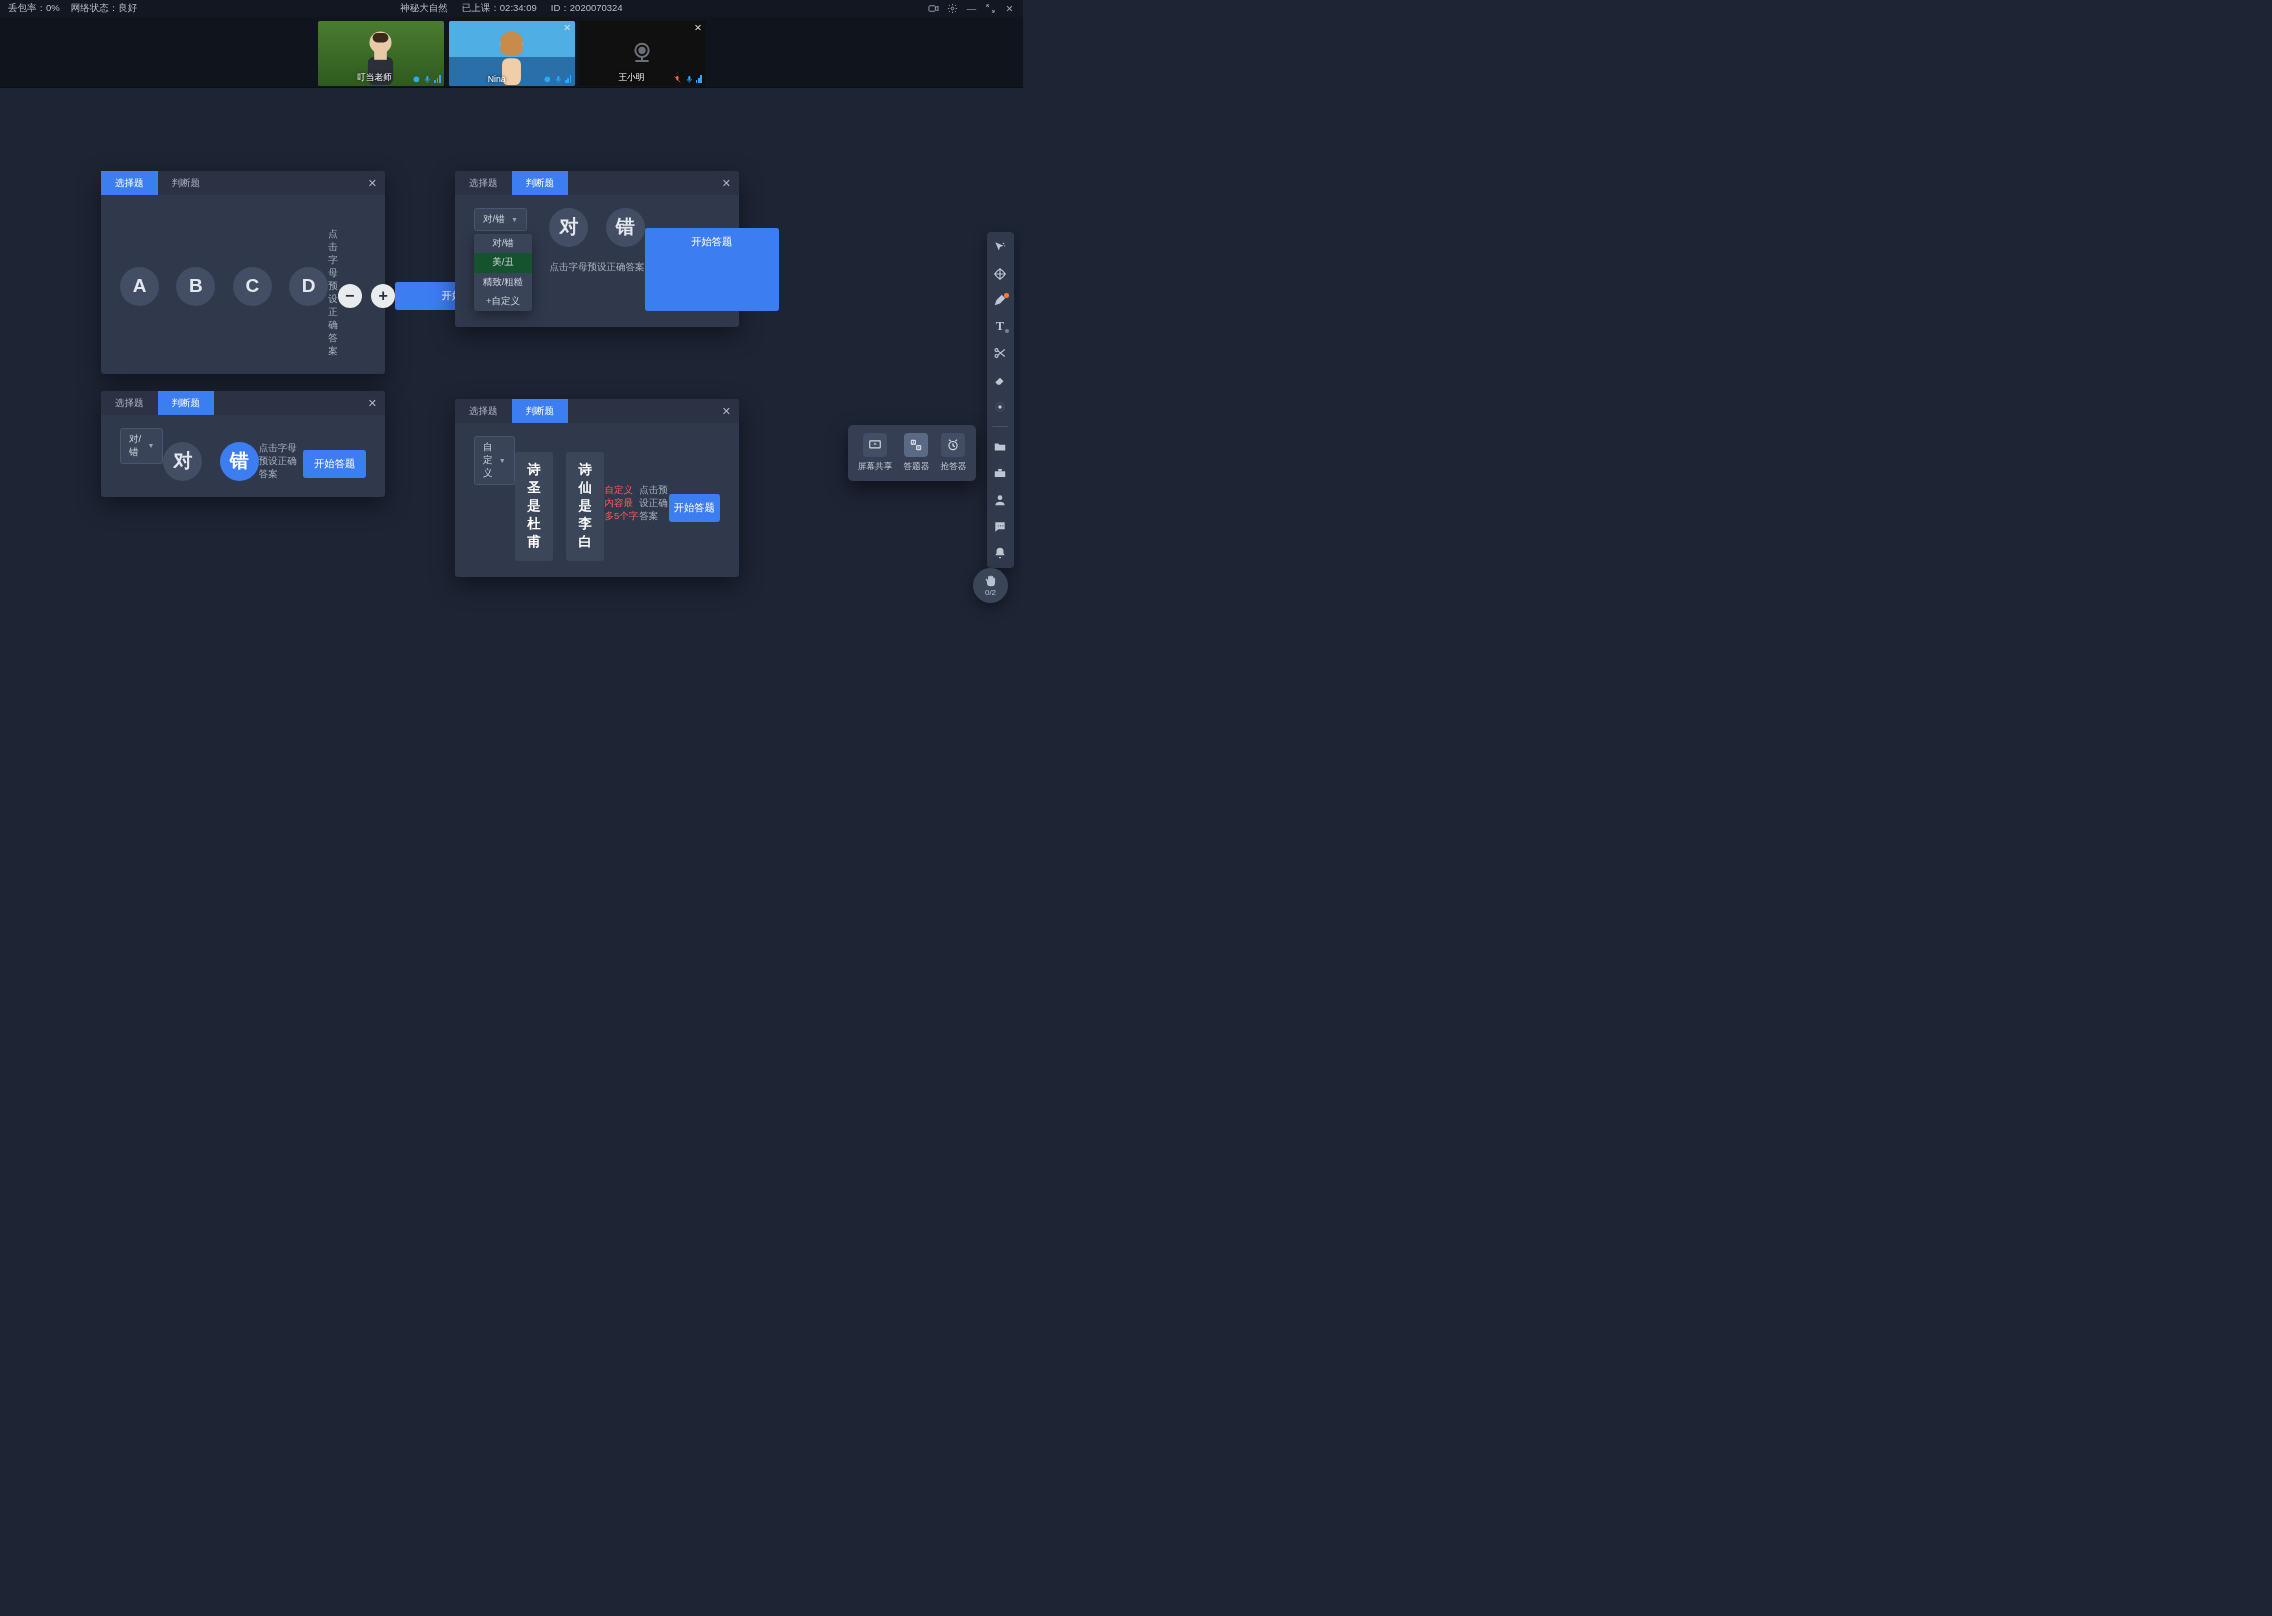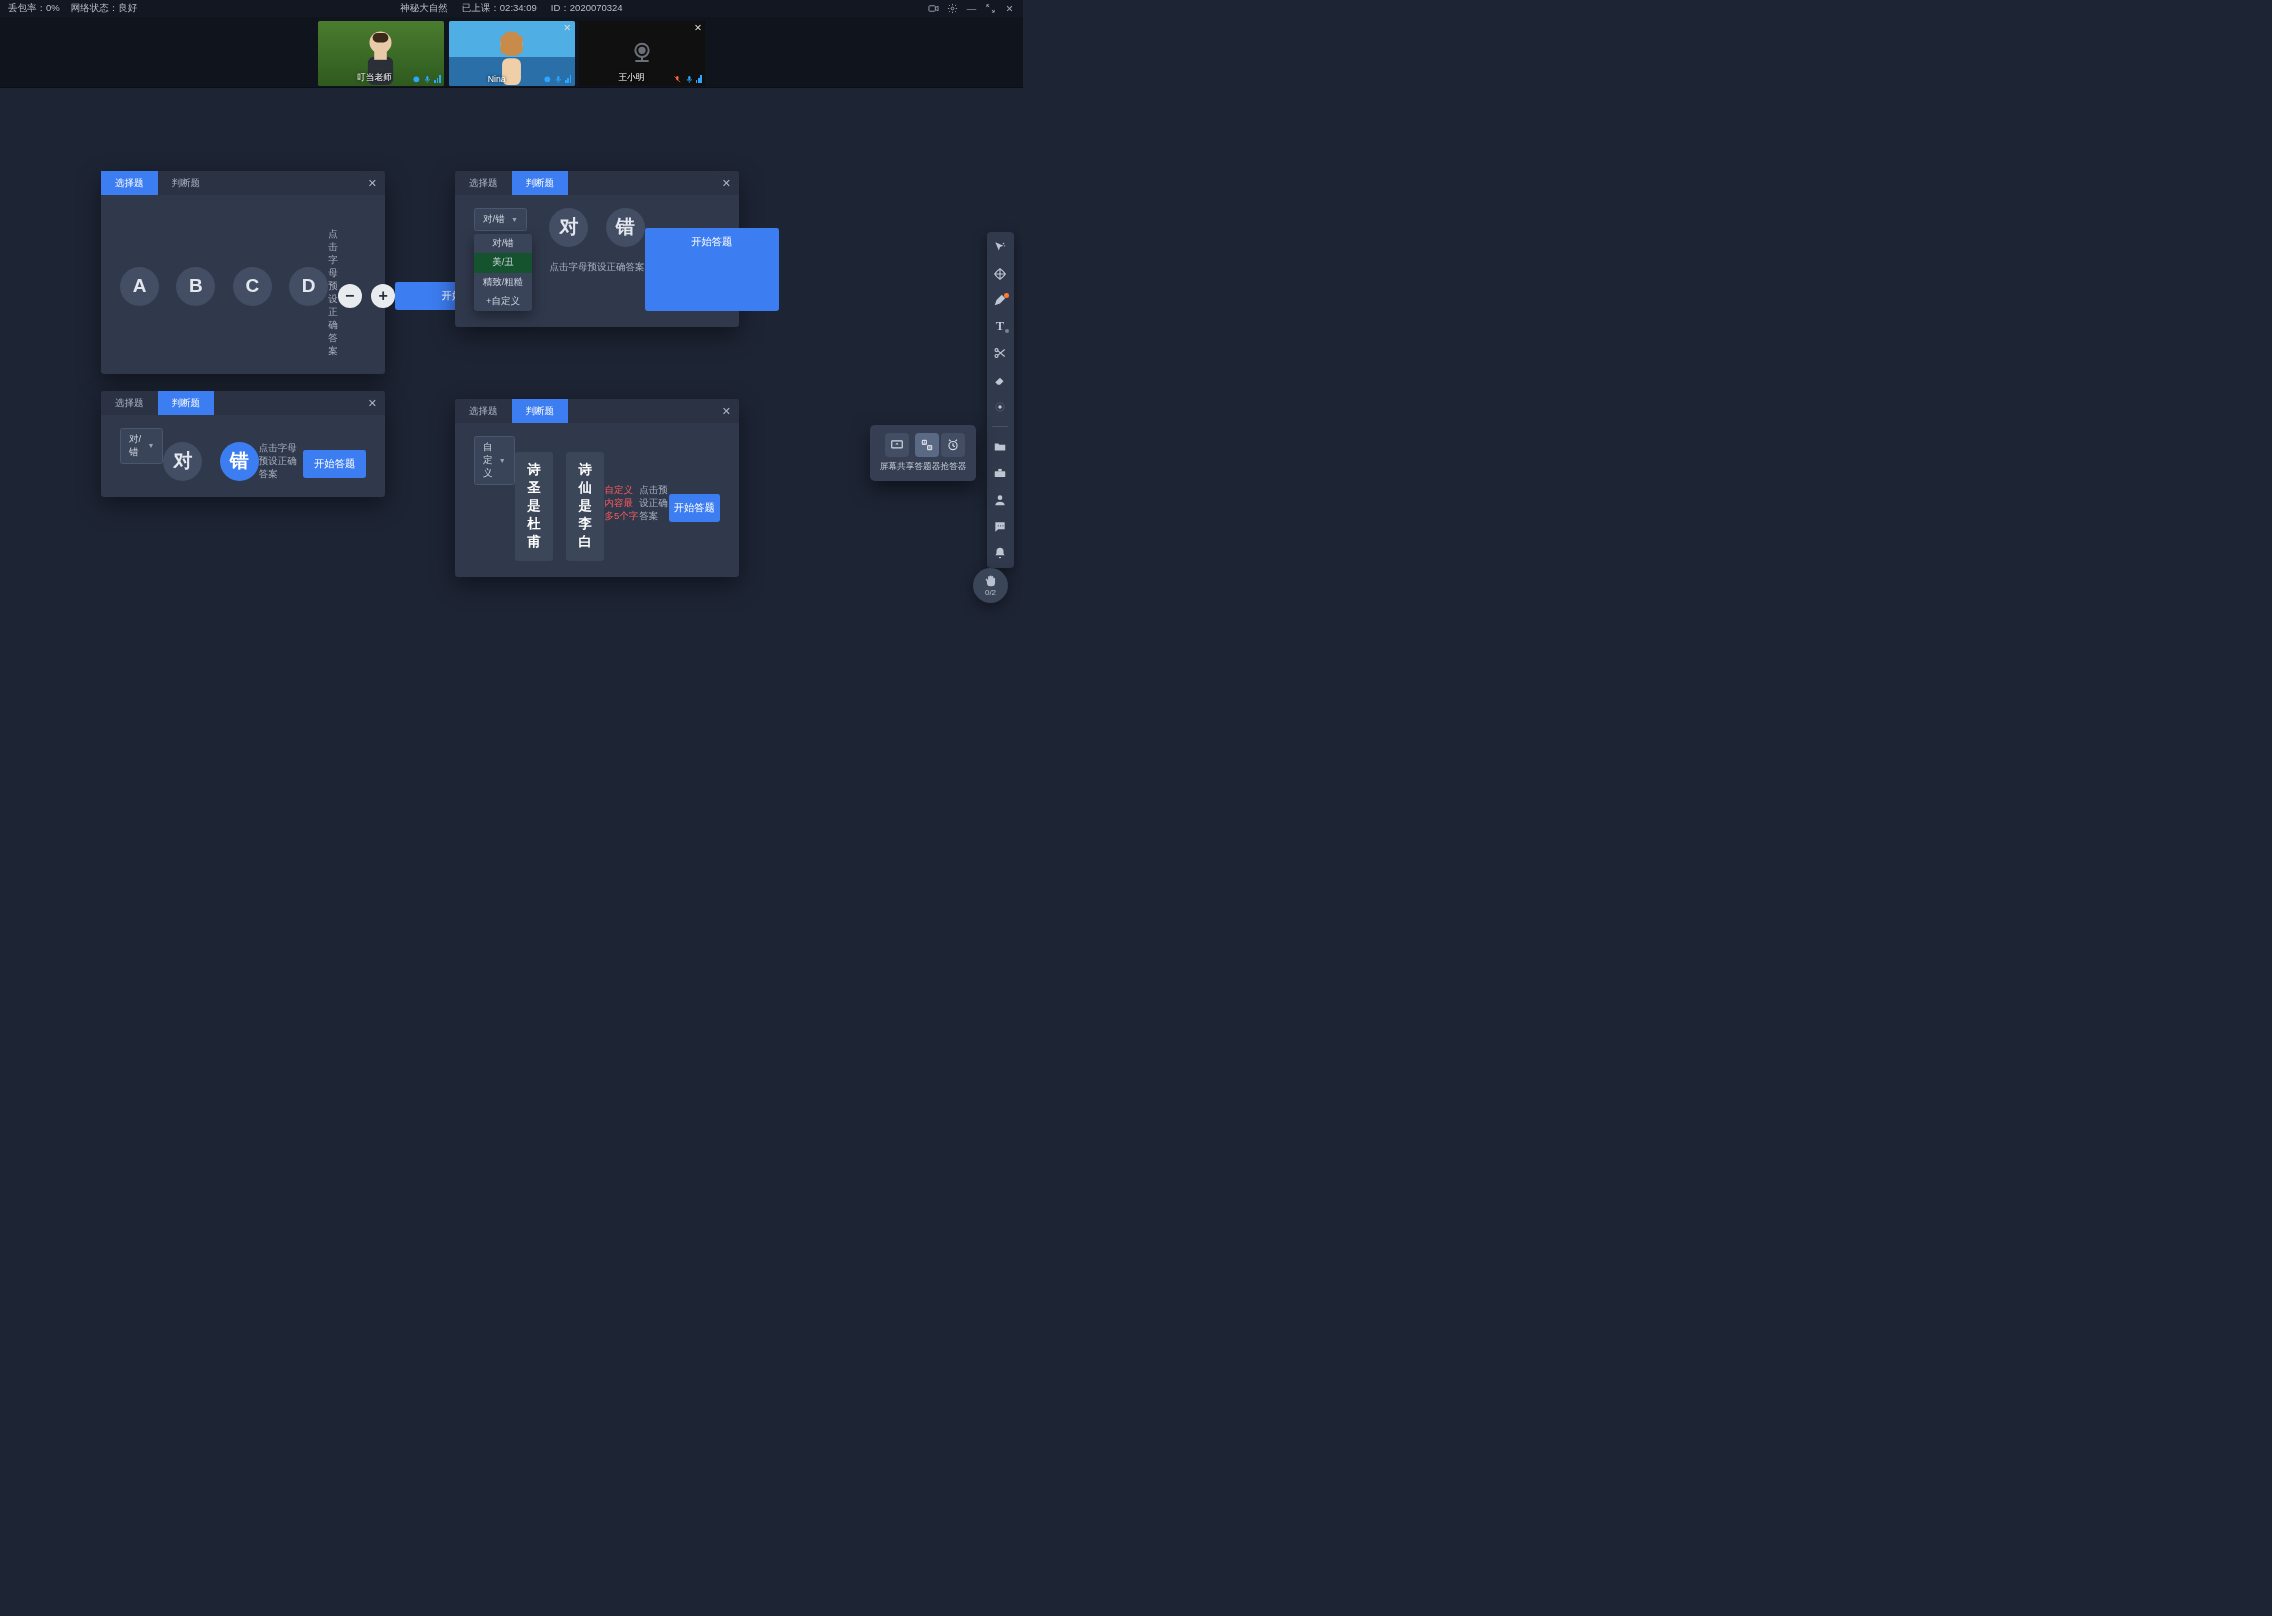--- a/index.html
+++ b/index.html
@@ -168,21 +168,21 @@
     display:flex;flex-direction:column;align-items:center;justify-content:center;
     color:#b8c0ce; font-size:8px;
     box-shadow:0 4.7px 14px rgba(0,0,0,.4);
   }
   .hand-fab svg{width:14px;height:14px; margin-bottom:0.8px;}
 
   
   .teach-pop{
     position:absolute; right:47px; top:425px;
     background:#353e52; border-radius:4.7px; padding:8px 9.5px;
-    display:flex; 
+    display:flex; gap:11px;
     box-shadow:0 8px 19px rgba(0,0,0,.5);
   }
   .teach-pop .titem{ display:flex; flex-direction:column; align-items:center; gap:4px; cursor:pointer;}
   .teach-pop .ico{ width:24px;height:24px; border-radius:4px; background:#434d63; display:flex;align-items:center;justify-content:center; color:#d5dae4;}
   .teach-pop .titem.active .ico{ background:#5a6984; }
   .teach-pop .lbl{ font-size:8.7px; color:#c1c8d4;}
 </style>
 </head>
 <body>
 

